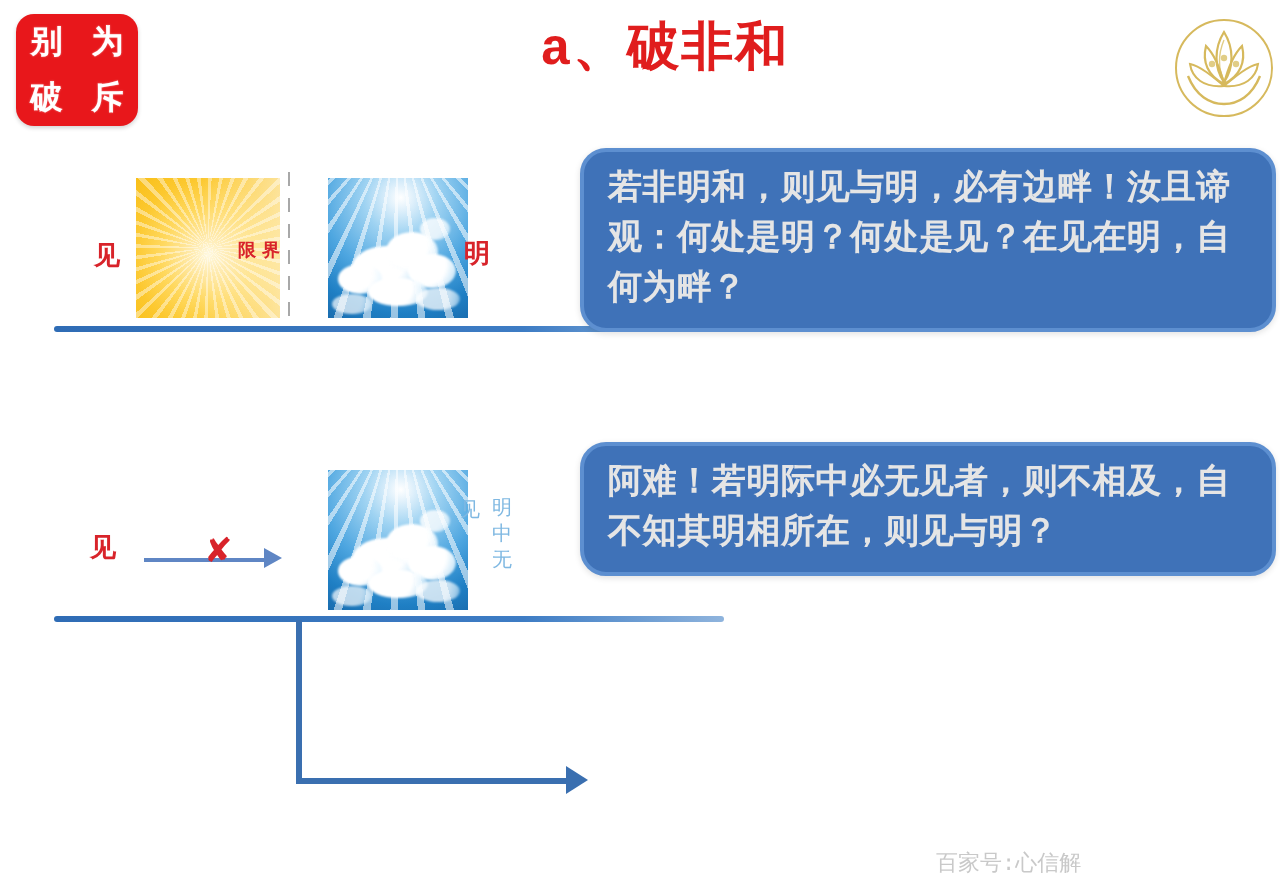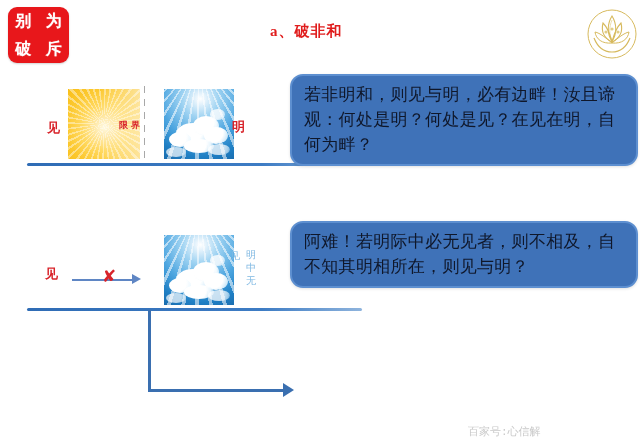--- a/index.html
+++ b/index.html
@@ -30,27 +30,27 @@
     color:#ffffff;
     font-size:16px;
     font-weight:bold;
     line-height:1;
     font-family:"DejaVu Serif",serif;
     text-shadow:0 0 1px rgba(255,255,255,.5);
   }
 
   
   .title {
-    position:absolute; left:270px; top:22px;
+    position:absolute; left:270px; top:6px;
     color:#e01d1d;
-    font-size:15px;
+    font-size:26px;
     font-weight:bold;
     letter-spacing:1px;
     white-space:nowrap;
-    font-family:Liberation Serif, serif;
+    font-family:Liberation Mono, monospace;
   }
 
   
   .logo {
     position:absolute; left:586px; top:8px;
     width:52px; height:52px;
     opacity:.75;
   }
 
   
@@ -198,25 +198,25 @@
     text-align:center;
   }
   #vtext-jian { left:229px; top:249px; width:12px; }
   #vtext-mcw  { left:245px; top:248px; width:12px; }
   #vtext-mcw span { display:block; }
 
   
   .callout {
     position:absolute;
     background:#3f72b8;
-    color:#0f172a;
+    color:#e5e5e5;
     border-radius:13px;
     border:2px solid #5d8fd0;
     font-family:"DejaVu Serif",serif;
-    font-weight:normal;
+    font-weight:bold;
     line-height:25px;
     letter-spacing:.3px;
     padding:6px 10px 7px 12px;
     box-shadow:0 1px 3px rgba(0,0,0,.12);
   }
   #box1 { left:290px; top:74px;  width:348px; font-size:17px; }
   #box2 { left:290px; top:221px; width:348px; font-size:17px; }
   #box3 { left:293px; top:362px; width:345px; font-size:17px; line-height:27px; }
 
   

